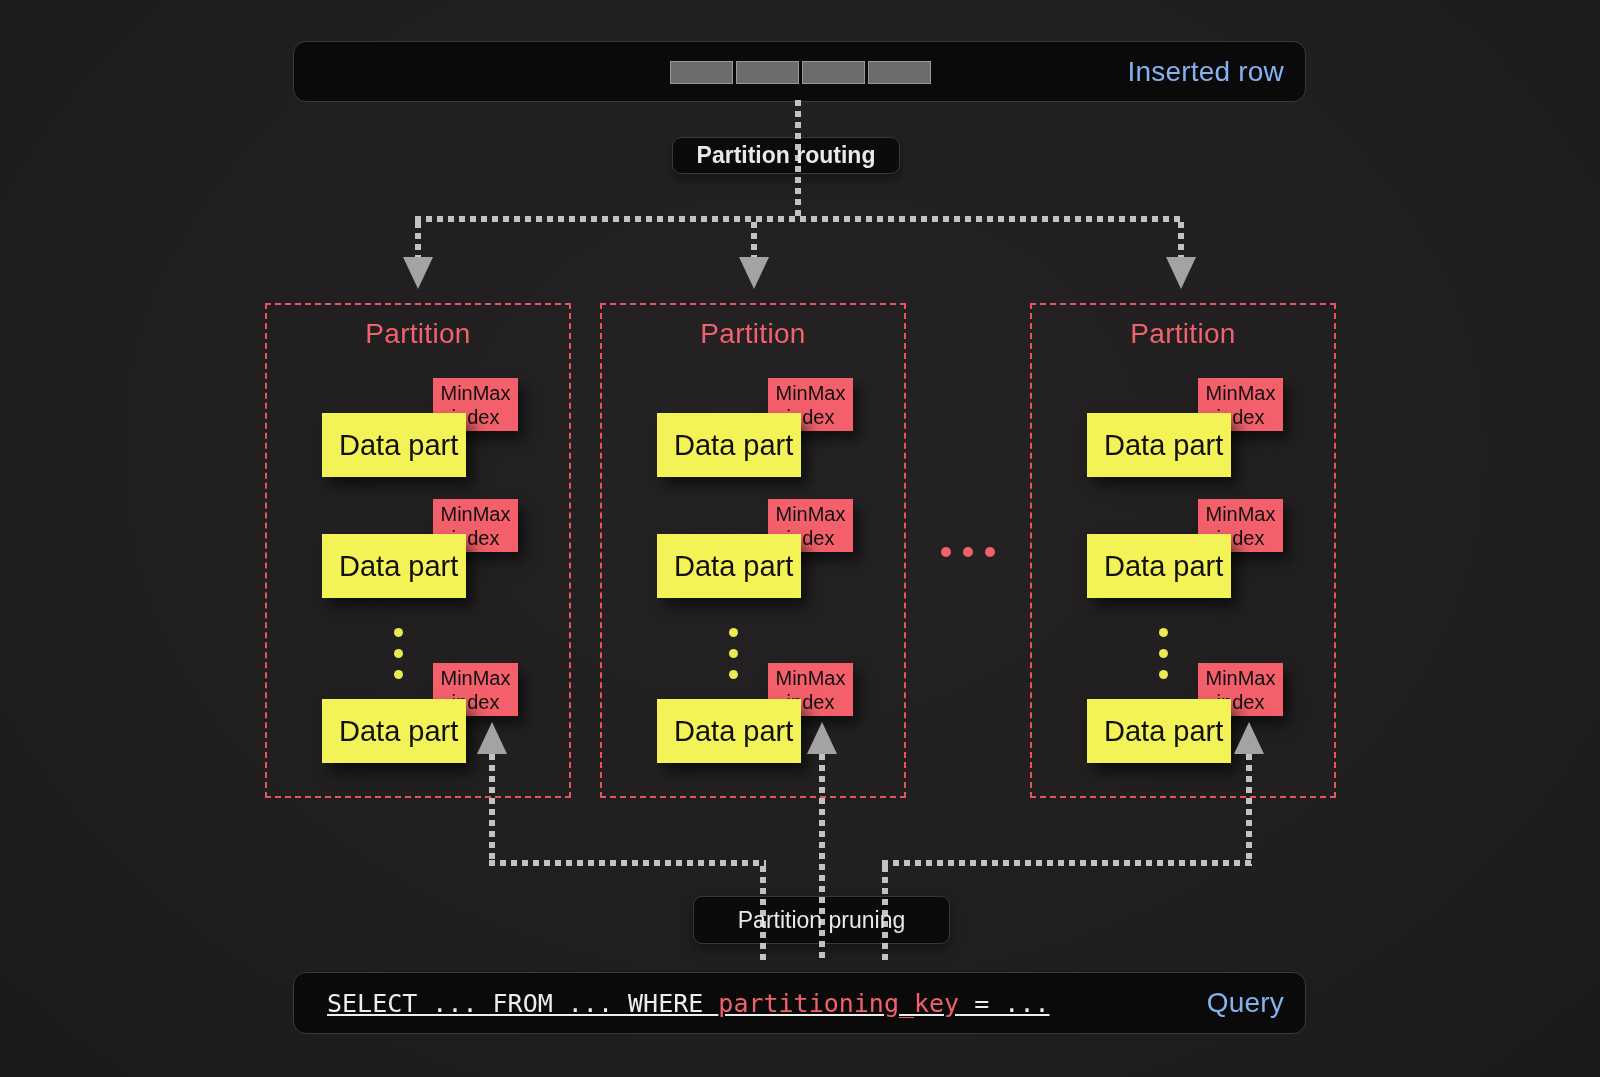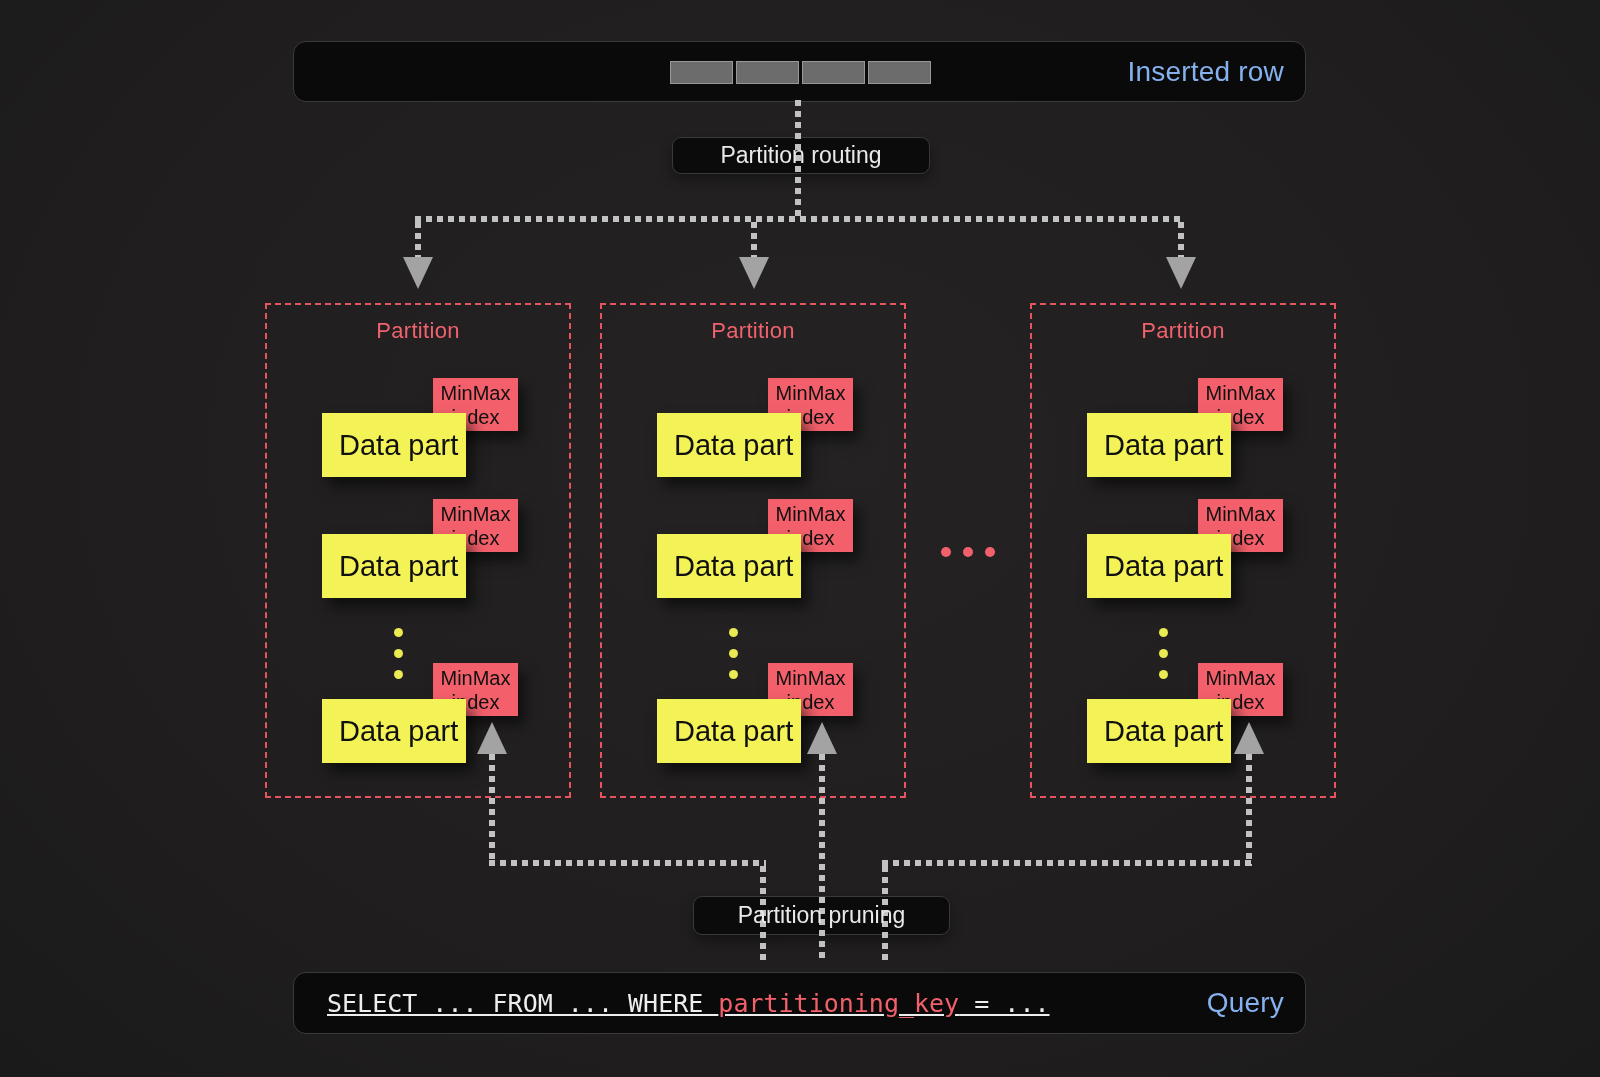--- a/index.html
+++ b/index.html
@@ -22,30 +22,30 @@
   .cell{width:61px;height:21px;background:#6c6c6c;border:1px solid #989898;}
   .sql{padding-left:33px;font-family:"DejaVu Sans Mono", monospace;font-size:25px;color:#ededed;white-space:pre;text-decoration:underline;}
   .sql .key{color:#f2616b;}
   
   .pill{
     position:absolute;background:#0b0b0b;border:1px solid #39393b;border-radius:9px;
     display:flex;align-items:center;justify-content:center;box-sizing:border-box;
     box-shadow:0 6px 12px rgba(0,0,0,.35);
   }
   .pill span{position:relative;z-index:5;color:#e9e9e9;font-size:23px;}
-  .pill.routing{left:672px;top:137px;width:258px;height:37px;}
-  .pill.pruning{left:693px;top:896px;width:257px;height:39px;}
+  .pill.routing{left:672px;top:137px;width:228px;height:37px;font-weight:bold;}
+  .pill.pruning{left:693px;top:896px;width:257px;height:48px;}
   
   .partition{
     position:absolute;top:303px;height:495px;width:306px;
     border:2px dashed #e4555f;box-sizing:border-box;
   }
   .p1{left:265px;} .p2{left:600px;} .p3{left:1030px;}
   .partition-title{position:absolute;top:13px;left:0;right:0;text-align:center;
-    font-size:22px;color:#f0626d;letter-spacing:.3px;}
+    font-size:28px;color:#f0626d;letter-spacing:.3px;}
   .minmax{
     position:absolute;left:166px;width:85px;height:53px;background:#f3606b;
     color:#101010;font-size:20px;line-height:1.2;text-align:center;
     display:flex;align-items:center;justify-content:center;
     box-shadow:7px 9px 12px rgba(0,0,0,.5);
   }
   .datapart{
     position:absolute;left:55px;width:144px;height:64px;background:#f3f256;
     color:#111;font-size:29px;display:flex;align-items:center;
     padding-left:17px;box-sizing:border-box;white-space:nowrap;

